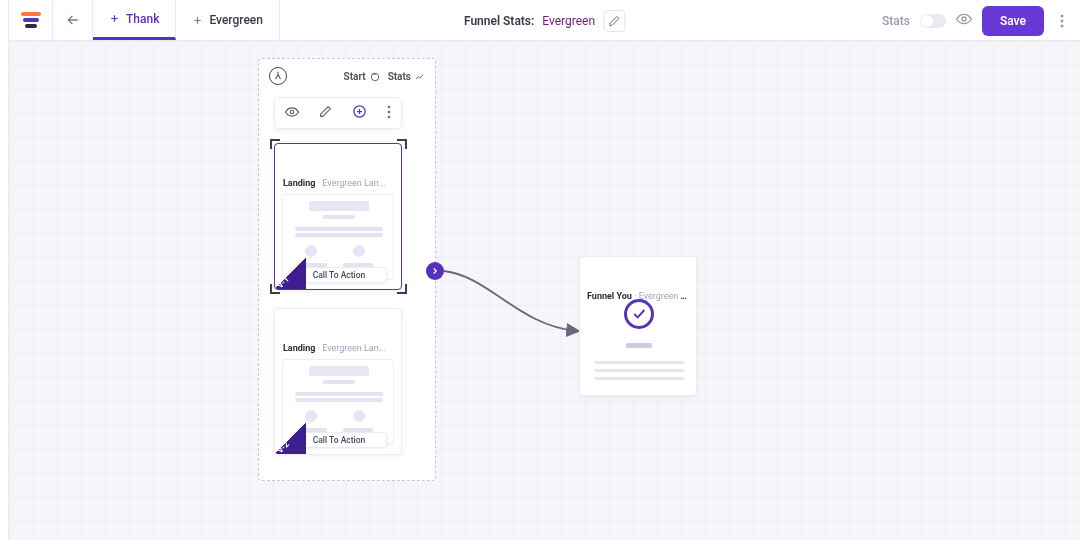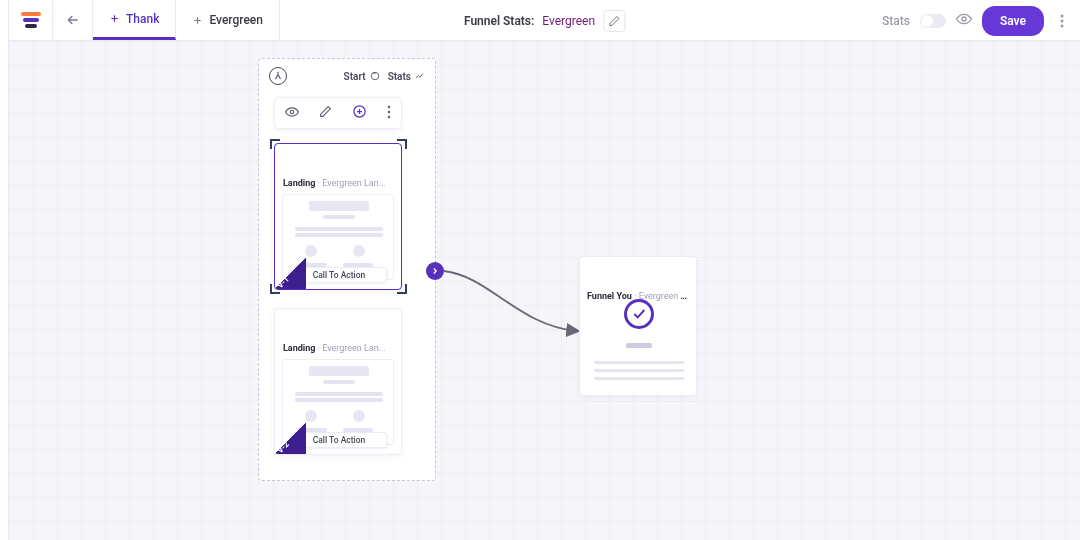--- a/index.html
+++ b/index.html
@@ -81,21 +81,21 @@
       width: 26px; height: 14px; border-radius: 7px;
       background: #eceaf1; position: relative; cursor: pointer;
     }
     .toggle::after {
       content: ""; position: absolute; left: 1px; top: 1px;
       width: 12px; height: 12px; border-radius: 50%; background: #fff;
     }
     .eye { color: #9a9aac; cursor: pointer; }
     .savebtn {
       background: #6737d8; color: #fff;
-      border-radius: 13px; padding: 8px 18px;
+      border-radius: 6px; padding: 8px 18px;
       font-weight: 600; cursor: pointer;
     }
     .kebab { color: #9a9aac; cursor: pointer; width: 16px; display:flex; justify-content:center; }
 
     .canvas {
       position: absolute;
       left: 9px; top: 41px; right: 0; bottom: 0;
       background-color: #f6f6fa;
       background-image: linear-gradient(#eeecf4 1px, transparent 1px),
                         linear-gradient(90deg, #eeecf4 1px, transparent 1px);
@@ -116,21 +116,21 @@
       padding: 0 10px;
       gap: 8px;
     }
     .ab-icon {
       width: 18px; height: 18px; border-radius: 50%;
       border: 1.5px solid #474352;
       display: flex; align-items: center; justify-content: center;
     }
     .head-txt {
       font-size: 10px; color: #4d4a5a; font-weight: 600;
-      display: inline-flex; align-items: flex-start; gap: 4px;
+      display: inline-flex; align-items: flex-end; gap: 4px;
     }
     .head-spacer { flex: 1; }
 
     .variant-toolbar {
       position: absolute;
       left: 15px; top: 38px;
       width: 128px; height: 32px;
       background: #fff;
       border: 1px solid #edecf4;
       border-radius: 5px;

